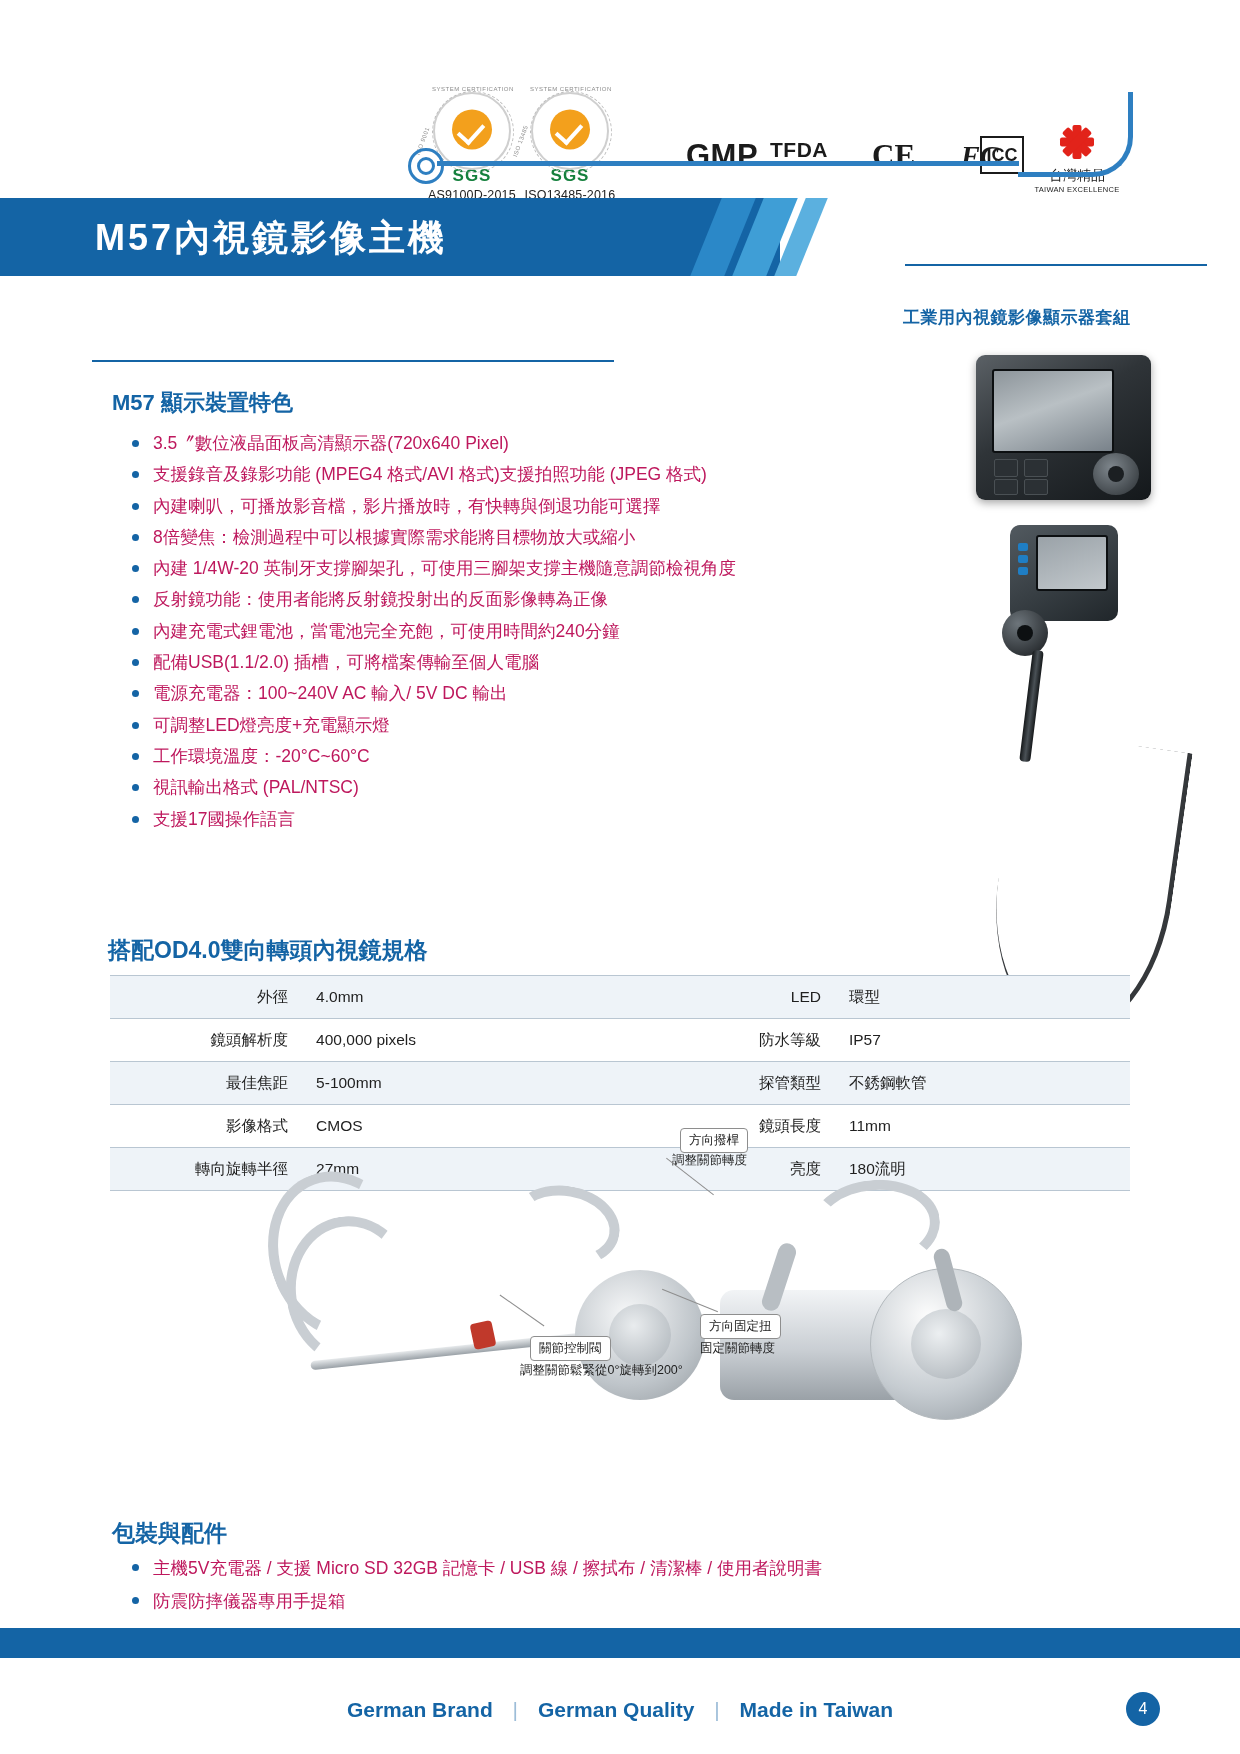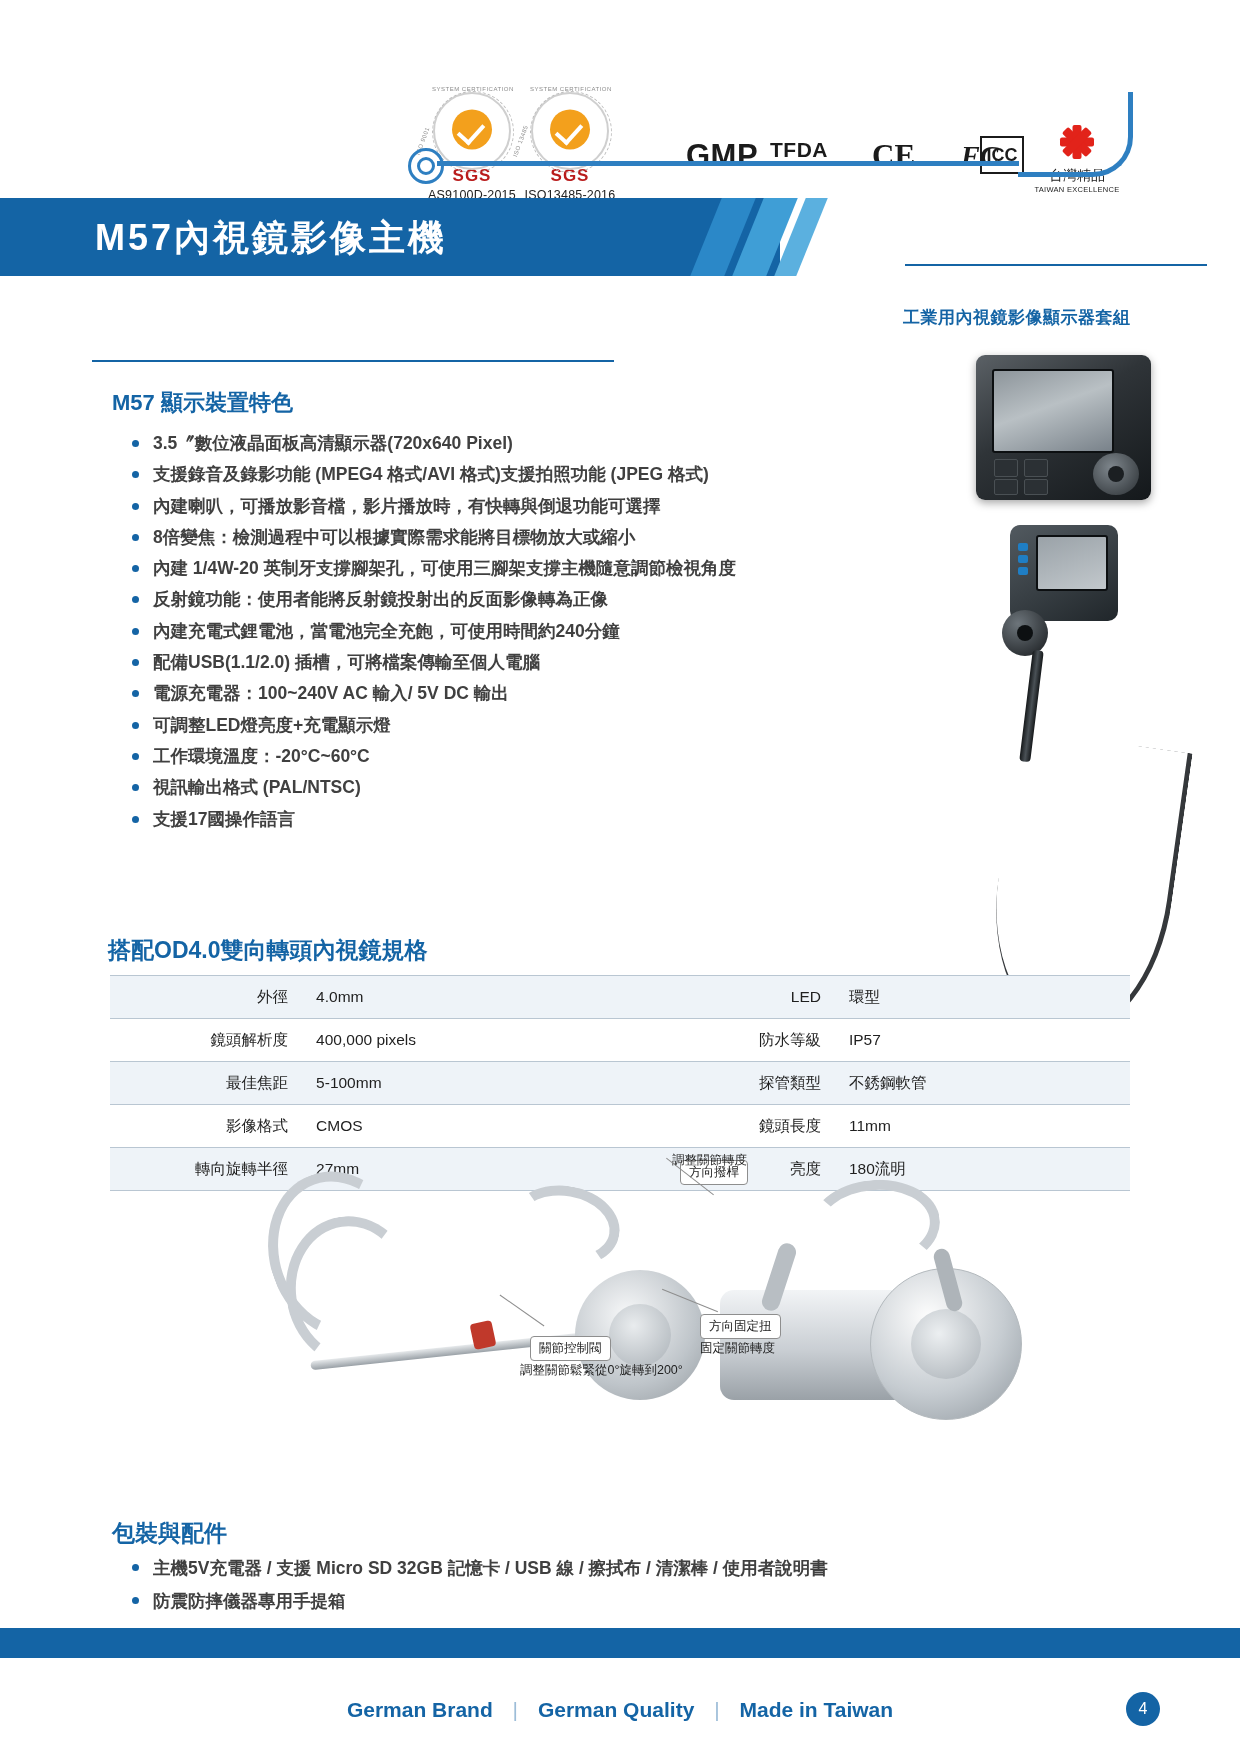--- a/index.html
+++ b/index.html
@@ -24,21 +24,21 @@
     width:40px;height:40px;border-radius:50%;background:#f3a01c;
   }
   .cert-circle .tick:after{
     content:"";position:absolute;left:11px;top:9px;width:12px;height:21px;
     border:solid #fff;border-width:0 4px 4px 0;transform:rotate(42deg);
   }
   .cert-arc{
     position:absolute;top:-3px;left:-3px;width:80px;height:80px;
     border-radius:50%;border:1px dashed #bdbdbd;
   }
-  .cert-sgs{font-size:17px;font-weight:bold;letter-spacing:1px;color:#b91c1c;margin-top:-4px;}
+  .cert-sgs{font-size:17px;font-weight:bold;letter-spacing:1px;color:#15803d;margin-top:-4px;}
   .cert-label{font-size:12.5px;color:#222;margin-top:2px;letter-spacing:.2px;}
   .cert-micro{position:absolute;font-size:6px;color:#8c8c8c;letter-spacing:.5px;}
 
   .cert-text{
     position:absolute;font-weight:bold;color:#1b1b1b;
   }
   .gmp{left:686px;top:98px;font-size:31px;letter-spacing:.5px;}
   .tfda{left:770px;top:98px;font-size:21px;letter-spacing:.5px;}
   .ce-mark{left:872px;top:98px;font-size:31px;font-family:"Liberation Serif",serif;}
   .fc-mark{left:961px;top:100px;font-size:28px;font-family:"Liberation Serif",serif;font-style:italic;}
@@ -101,23 +101,22 @@
   }
   .h1{left:92px;top:322px;font-size:27px;letter-spacing:.5px;}
   .h1-rule{position:absolute;left:92px;top:360px;width:522px;height:2px;background:#1464a5;}
   .h2{left:112px;top:388px;font-size:22px;}
   .h3{left:108px;top:935px;font-size:23px;}
   .h4{left:112px;top:1518px;font-size:23px;}
 
   
   ul.feat{list-style:none;margin:0;padding:0;position:absolute;}
   ul.feat li{
-    position:relative;padding-left:25px;font-size:17.5px;line-height:31.3px;color:#404040;
+    position:relative;padding-left:25px;font-size:17.5px;line-height:31.3px;color:#be185d;
     white-space:nowrap;
-    font-weight:bold;
   }
   ul.feat li:before{
     content:"";position:absolute;left:4px;top:12px;width:7px;height:7px;border-radius:50%;
     background:#1464a5;
   }
   #features{left:128px;top:428px;}
   #pack{left:128px;top:1552px;}
   #pack li{font-size:17.5px;line-height:33px;}
 
   
@@ -405,21 +404,21 @@
     <div class="arc-arrow aa4"></div>
     <div class="ill-shaft"></div>
     <div class="ill-red"></div>
     <div class="ill-wheel"></div>
     <div class="ill-body"></div>
     <div class="ill-lever"></div>
     <div class="ill-knob"></div>
     <div class="ill-lever2"></div>
   </div>
 
-  <div class="callout" style="left:680px;top:1160px;">方向撥桿</div>
+  <div class="callout" style="left:680px;top:1128px;">方向撥桿</div>
   <div class="callout-sub" style="left:672px;top:1152px;">調整關節轉度</div>
   <div class="c-line" style="left:660px;top:1176px;width:60px;transform:rotate(38deg);"></div>
 
   <div class="callout" style="left:700px;top:1314px;">方向固定扭</div>
   <div class="callout-sub" style="left:700px;top:1340px;">固定關節轉度</div>
   <div class="c-line" style="left:660px;top:1300px;width:60px;transform:rotate(22deg);"></div>
 
   <div class="callout" style="left:530px;top:1336px;">關節控制閥</div>
   <div class="callout-sub" style="left:520px;top:1362px;">調整關節鬆緊從0°旋轉到200°</div>
   <div class="c-line" style="left:495px;top:1310px;width:54px;transform:rotate(35deg);"></div>

